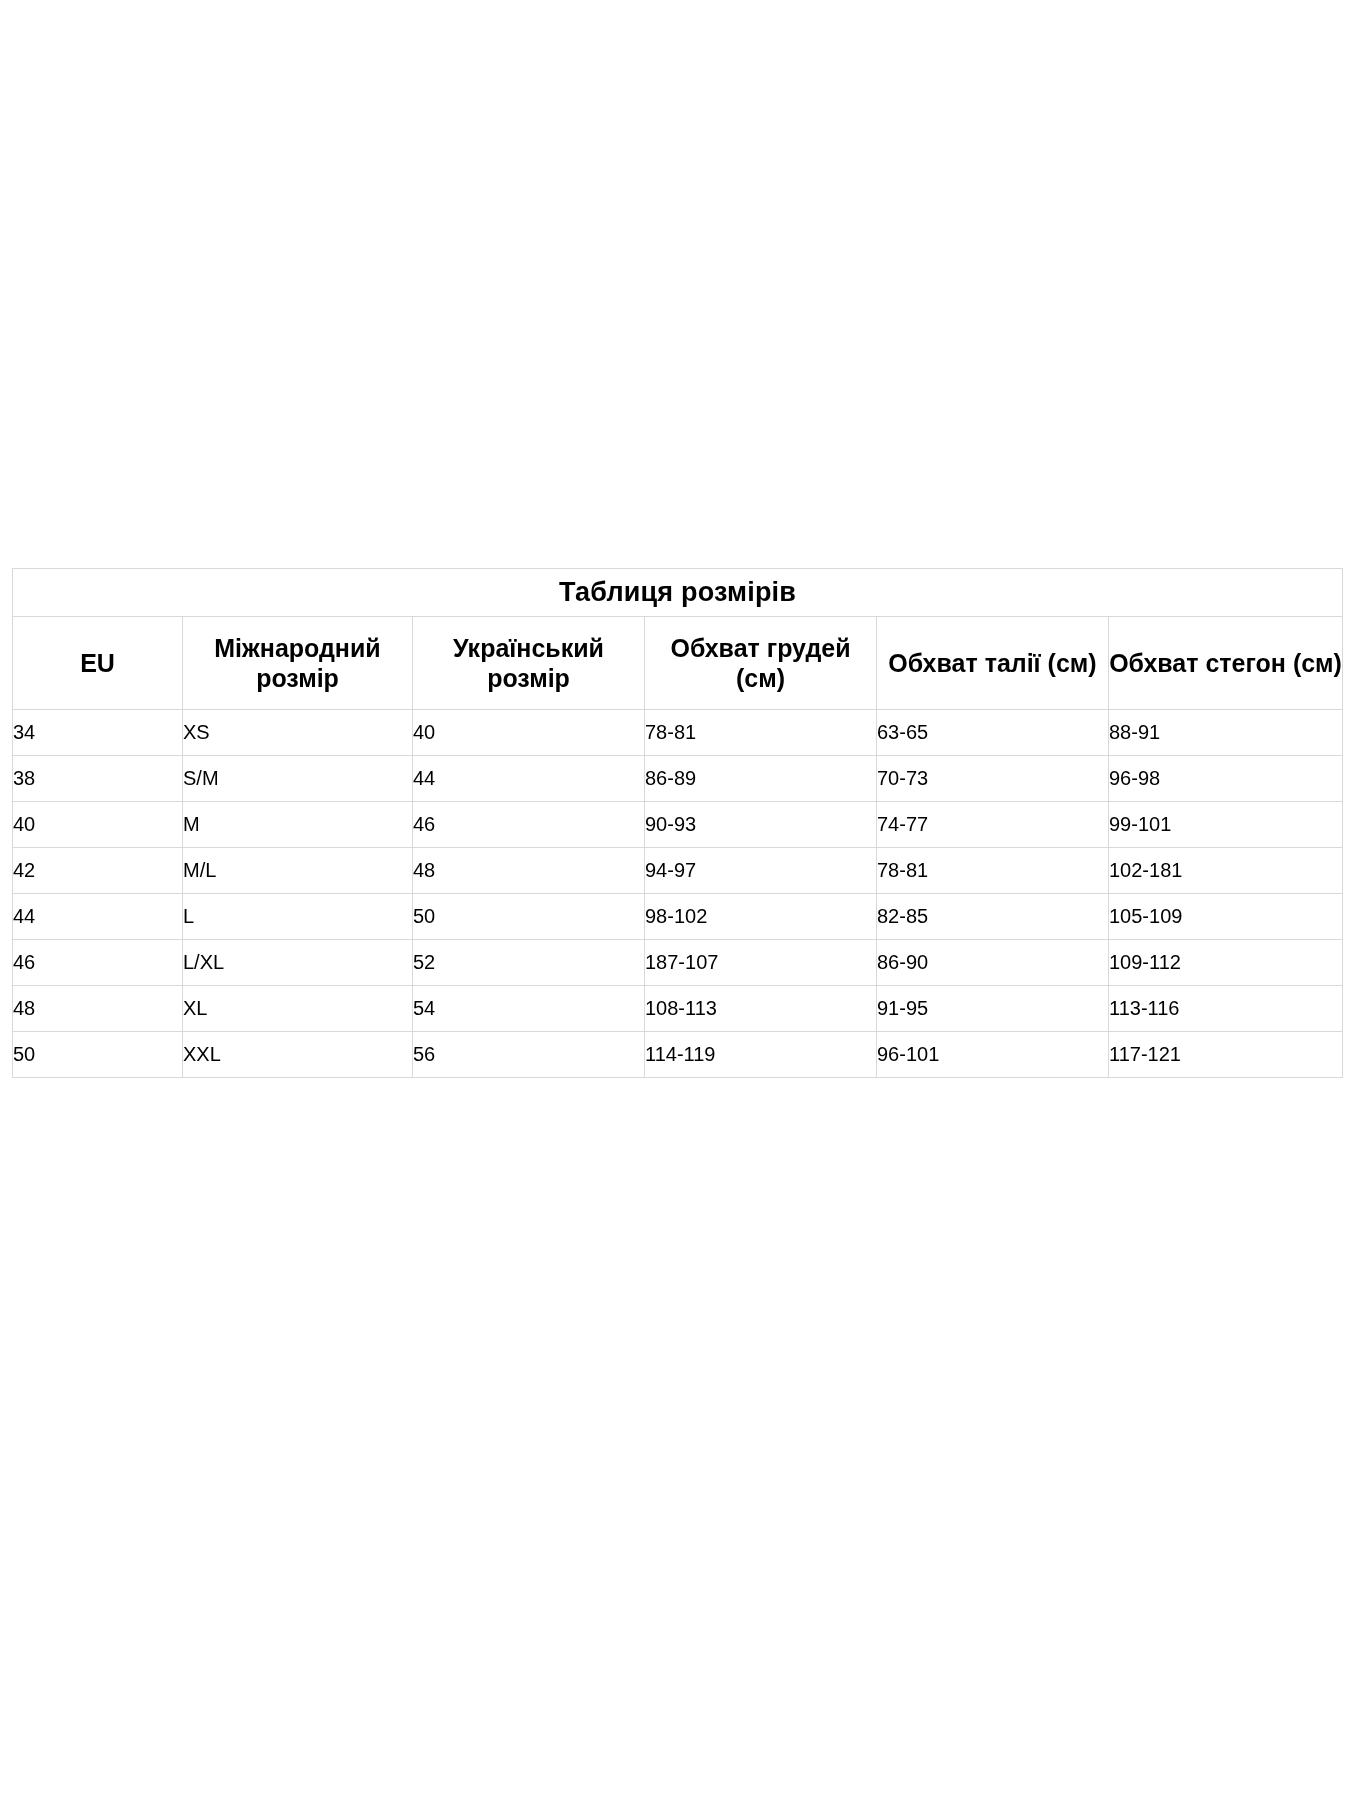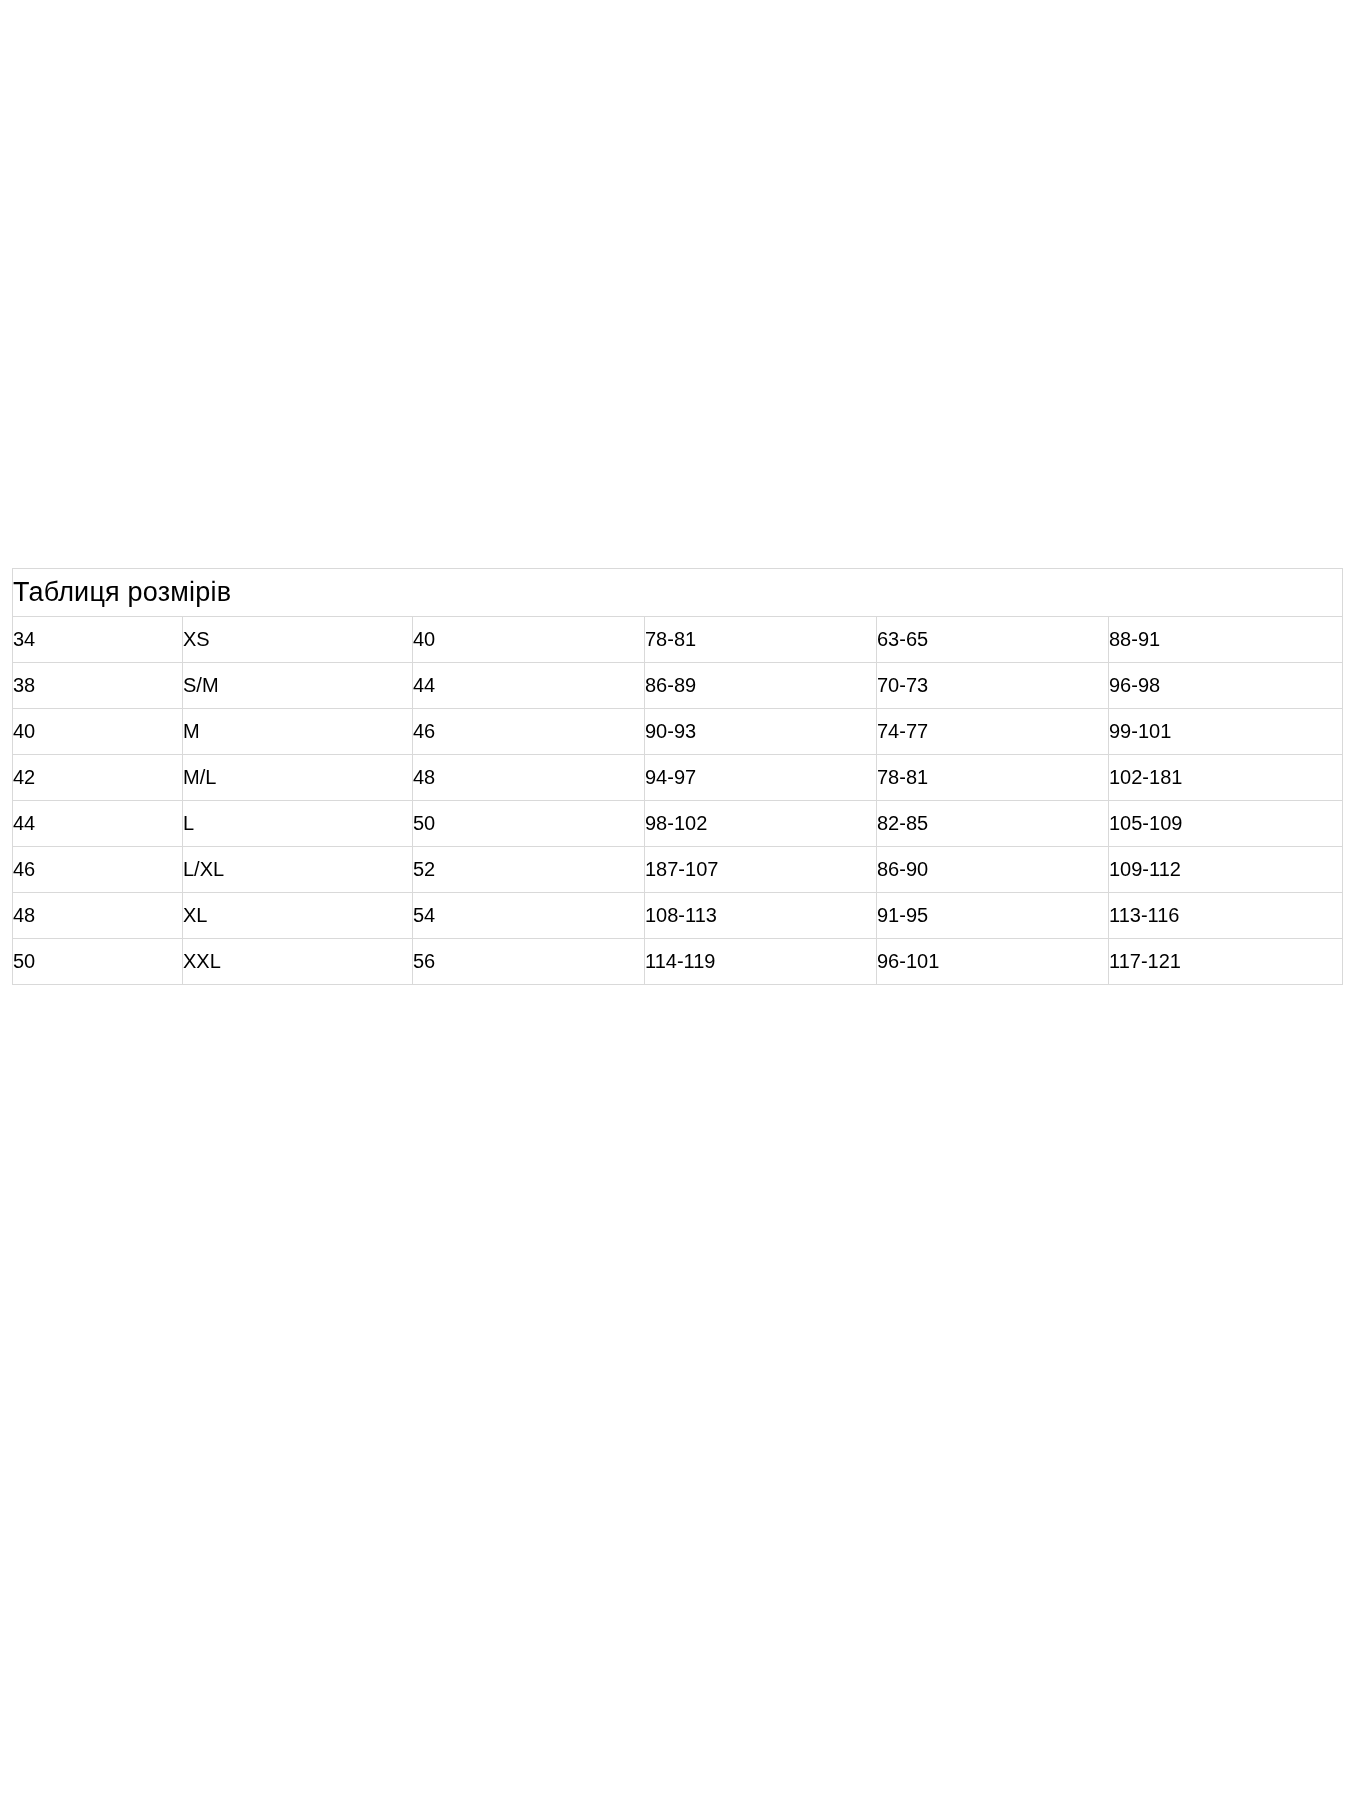--- a/index.html
+++ b/index.html
@@ -34,21 +34,22 @@
     width: 1330px;
     background: #ffffff;
   }
   table.size-table td,
   table.size-table th {
     border: 1px solid #d9d9d9;
     padding: 0;
     vertical-align: middle;
   }
   .title-cell {
-    font-weight: normal;
+    text-align: center;
+    font-weight: bold;
     font-size: 27px;
     height: 47px;
     line-height: 47px;
     letter-spacing: 0.2px;
     margin-left: 24px;
   }
   .head-cell {
     text-align: center;
     font-weight: bold;
     font-size: 25px;
@@ -83,20 +84,28 @@
         <col class="c0">
           <col class="c1">
           <col class="c2">
           <col class="c3">
           <col class="c4">
           <col class="c5">
       </colgroup>
       <tbody>
         <tr>
           <td class="title-cell" colspan="6">Таблиця розмірів</td>
+        </tr>
+        <tr>
+          <td class="head-cell eu">EU</td>
+          <td class="head-cell">Міжнародний розмір</td>
+          <td class="head-cell">Український розмір</td>
+          <td class="head-cell">Обхват грудей (см)</td>
+          <td class="head-cell">Обхват талії (см)</td>
+          <td class="head-cell">Обхват стегон (см)</td>
         </tr>
 
         <tr>
           <td class="body-cell">34</td>
           <td class="body-cell">XS</td>
           <td class="body-cell">40</td>
           <td class="body-cell">78-81</td>
           <td class="body-cell">63-65</td>
           <td class="body-cell">88-91</td>
         </tr>

